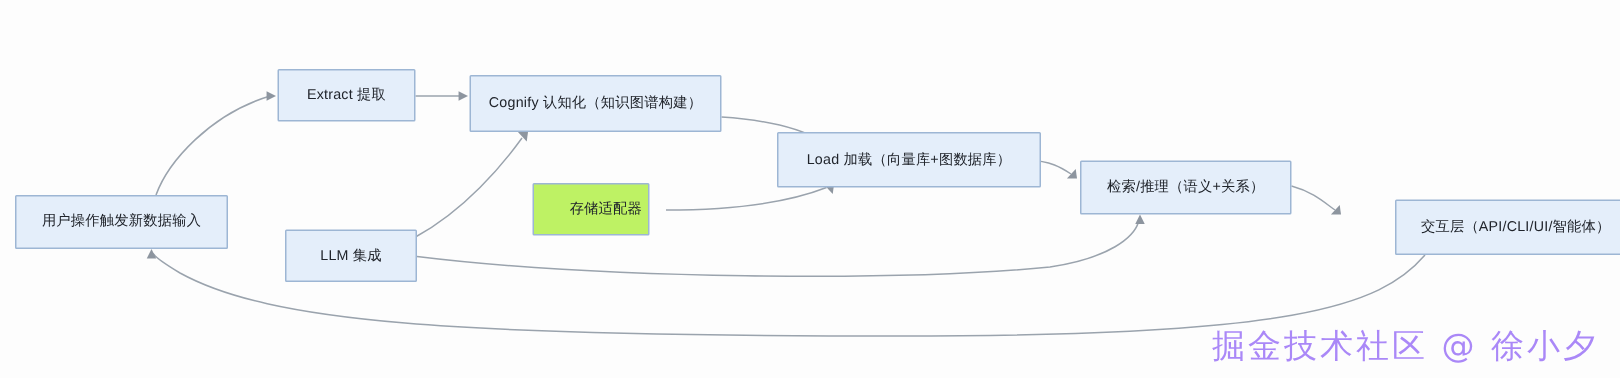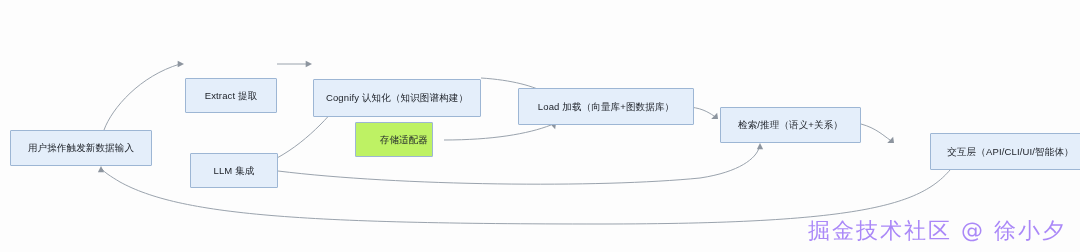--- a/index.html
+++ b/index.html
@@ -83,27 +83,27 @@
       <path class="edge-path" d="M 861 124 C 876 128, 884 136, 890 140" stroke="#9aa3ad"></path>
       <polygon points="894,143 887.28,143 893.16,136.7" fill="#8d959f"></polygon>
       <path class="edge-path" d="M 950 170 C 920 205, 860 224, 600 224 C 300 224, 180 215, 120 182 C 110 176, 104 172, 102 169" stroke="#9aa3ad"></path>
       <polygon points="101,166 97.85,172.3 104.15,172.3" fill="#8d959f"></polygon>
     </svg>
 
   <div id="nodes-layer">
       <div class="node" style="left: 10px; top: 130px; width: 142px; height: 36px; background: rgb(228, 238, 250); border-color: rgb(157, 182, 212);">
         <span class="node-label">用户操作触发新数据输入</span>
       </div>
-      <div class="node" style="left: 185px; top: 46px; width: 92px; height: 35px; background: rgb(228, 238, 250); border-color: rgb(157, 182, 212); margin-top: 32px;">
+      <div class="node" style="left: 185px; top: 46px; width: 92px; height: 35px; background: rgb(228, 238, 250); border-color: rgb(157, 182, 212);">
         <span class="node-label">Extract 提取</span>
       </div>
       <div class="node" style="left: 190px; top: 153px; width: 88px; height: 35px; background: rgb(228, 238, 250); border-color: rgb(157, 182, 212);">
         <span class="node-label">LLM 集成</span>
       </div>
-      <div class="node" style="left: 313px; top: 50px; width: 168px; height: 38px; background: rgb(228, 238, 250); border-color: rgb(157, 182, 212); margin-top: 29px;">
+      <div class="node" style="left: 313px; top: 50px; width: 168px; height: 38px; background: rgb(228, 238, 250); border-color: rgb(157, 182, 212);">
         <span class="node-label">Cognify 认知化（知识图谱构建）</span>
       </div>
       <div class="node" style="left: 355px; top: 122px; width: 78px; height: 35px; background: #bef264; border-color: rgb(157, 182, 212); justify-content: flex-end;">
         <span class="node-label">存储适配器</span>
       </div>
       <div class="node" style="left: 518px; top: 88px; width: 176px; height: 37px; background: rgb(228, 238, 250); border-color: rgb(157, 182, 212);">
         <span class="node-label">Load 加载（向量库+图数据库）</span>
       </div>
       <div class="node" style="left: 720px; top: 107px; width: 141px; height: 36px; background: rgb(228, 238, 250); border-color: rgb(157, 182, 212);">
         <span class="node-label">检索/推理（语义+关系）</span>

